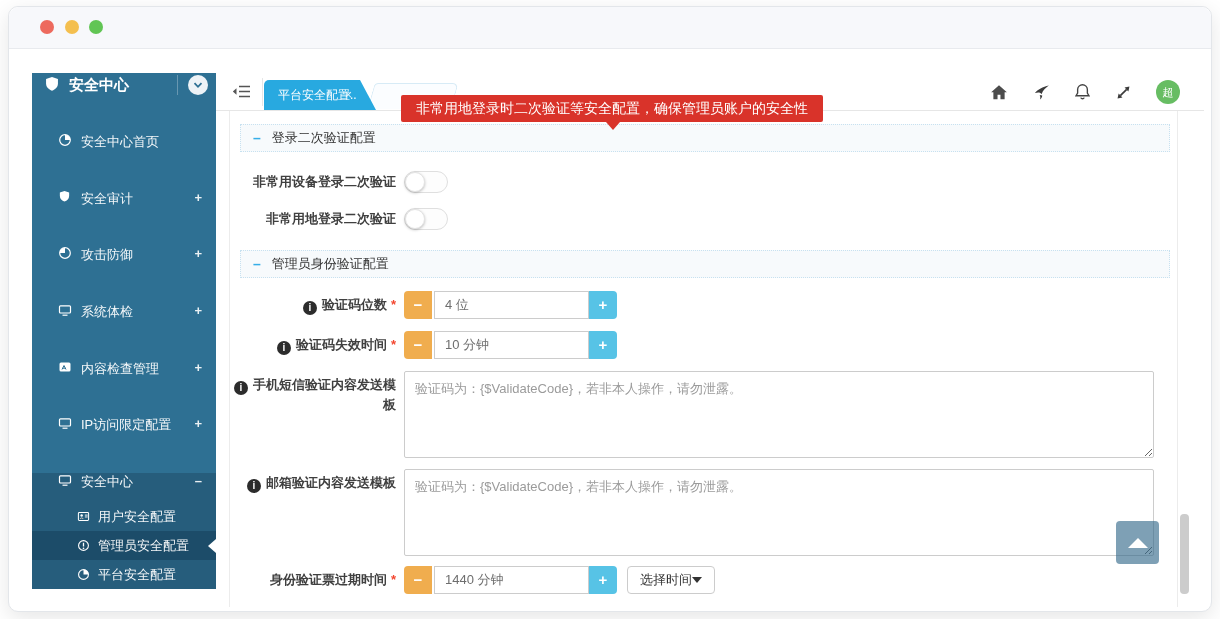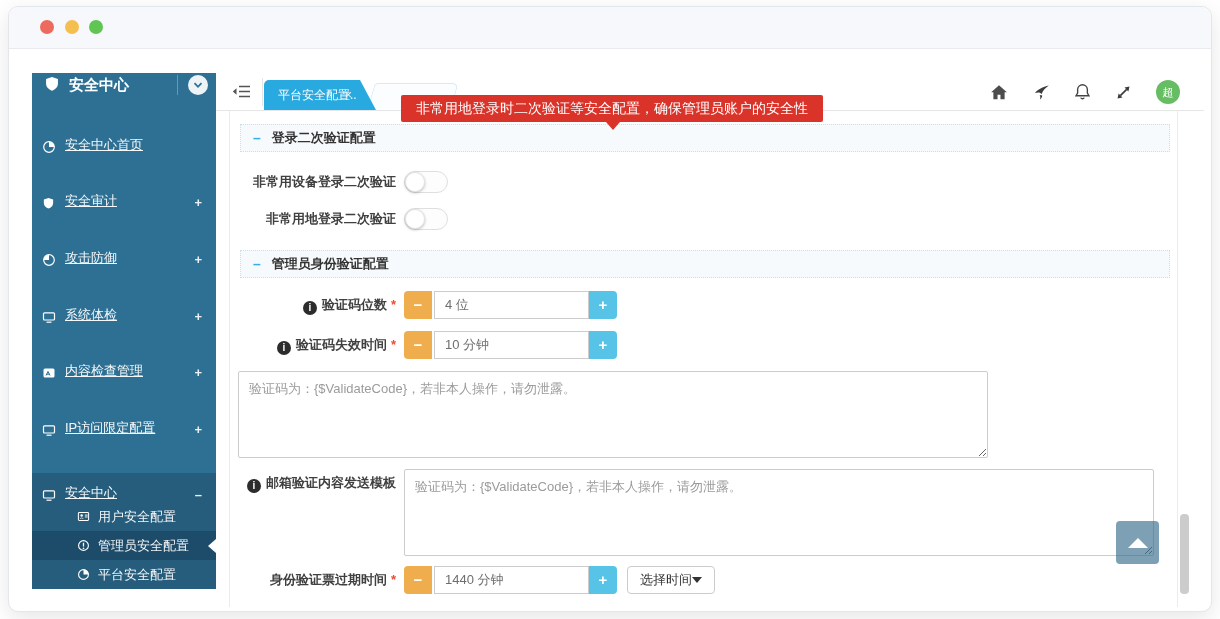--- a/index.html
+++ b/index.html
@@ -20,22 +20,22 @@
 
   
   .sidebar { position:absolute; left:23px; top:66px; width:184px; bottom:22px;
     background:#2e7093; color:#fff; display:flex; flex-direction:column;gap:36px; }
   .side-header { height:34px; display:flex; align-items:center; padding:0 8px 0 12px;
     font-size:15px; font-weight:bold; }
   .side-header .ttl { margin-left:9px; flex:1; }
   .side-sep { width:1px; height:20px; background:rgba(255,255,255,.28); margin-right:10px; }
   .chev-circle { width:20px; height:20px; border-radius:50%; background:#eef3f7;
     display:flex; align-items:center; justify-content:center; cursor:pointer; }
-  .side-item { height:29px; display:flex; align-items:flex-end; padding-left:9px;
-    font-size:13px; position:relative; cursor:pointer; color:rgba(255,255,255,.95);text-decoration:underline; }
+  .side-item { height:29px; display:flex; align-items:flex-start; padding-left:25px;
+    font-size:13px; position:relative; cursor:pointer; color:rgba(255,255,255,.95); }
   .side-item .ic { width:15px; display:flex; justify-content:center; margin-right:9px; }
   .side-item .sfx { position:absolute; right:14px; font-size:13px; font-weight:bold;
     color:rgba(255,255,255,.9); }
   .side-group { flex:1; background:#265d7c; }
   .side-sub { height:29px; display:flex; align-items:center; padding-left:44px;
     font-size:13px; position:relative; cursor:pointer; color:rgba(255,255,255,.95); }
   .side-sub .ic { width:14px; display:flex; justify-content:center; margin-right:8px; }
   .side-sub.active { background:#1c4c69; }
   .notch { position:absolute; right:0; top:50%; transform:translateY(-50%);
     width:0; height:0; border-top:7px solid transparent; border-bottom:7px solid transparent;
@@ -71,21 +71,21 @@
 
   
   .panel { position:absolute; left:220px; top:104px; width:949px; bottom:4px;
     background:#fff; border-left:1px solid #ececec; border-right:1px solid #ececec;
     overflow:hidden; }
   .section-bar { margin:13px 7px 0 10px; height:28px; background:#f7fafc;
     border:1px dotted #c7e1f0; display:flex; align-items:center; padding-left:12px;
     cursor:pointer; }
   .section-bar.second { margin-top:20px; }
   .section-bar .minus-glyph { color:#36aee8; font-weight:bold; font-size:14px; margin-right:11px; }
-  .section-bar .sec-title { font-size:13px; font-weight:bold; color:#333; }
+  .section-bar .sec-title { font-size:13px; font-weight:normal; color:#333; }
 
   .toggle-row { display:flex; align-items:flex-end; margin-top:19px; }
   .toggle-row.second { margin-top:15px; }
   .row-label { width:166px; text-align:right; font-size:13px; font-weight:bold;
     color:#404040; line-height:22px; }
   .field-row { display:flex; align-items:flex-start; }
   .field-row .row-label { line-height:28px; }
   .field-row.mt13 { margin-top:13px; } .field-row.mt12 { margin-top:12px; }
   .field-row.mt11 { margin-top:11px; } .field-row.mt10 { margin-top:10px; }
   .row-label.wrap { line-height:20px; padding-top:4px; }
@@ -343,20 +343,21 @@
     <div class="field-row mt12">
       <div class="row-label"><span class="info-icon">i</span><span>验证码失效时间</span><span class="req">*</span></div>
       <div class="stepper">
         <div class="step-btn minus">−</div>
         <input class="step-input" value="10 分钟" style="">
         <div class="step-btn plus">+</div>
       </div>
     </div>
 
     <div class="field-row mt12">
+      <div class="row-label wrap"><span class="info-icon">i</span><span>手机短信验证内容发送模板</span></div>
       <textarea class="tmpl-textarea" placeholder="验证码为：{$ValidateCode}，若非本人操作，请勿泄露。" style=""></textarea>
     </div>
 
     <div class="field-row mt11">
       <div class="row-label wrap"><span class="info-icon">i</span><span>邮箱验证内容发送模板</span></div>
       <textarea class="tmpl-textarea" placeholder="验证码为：{$ValidateCode}，若非本人操作，请勿泄露。" style=""></textarea>
     </div>
 
     <div class="field-row mt10">
       <div class="row-label"><span>身份验证票过期时间</span><span class="req">*</span></div>

